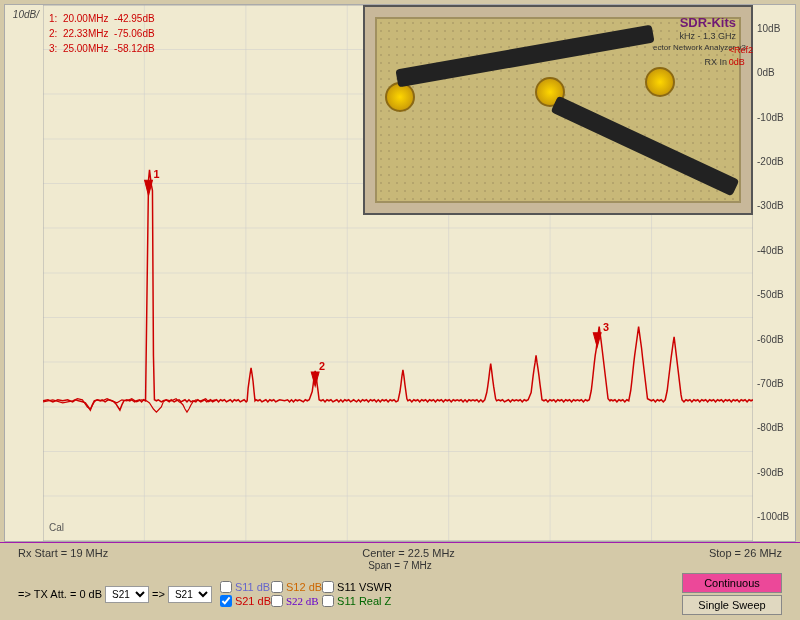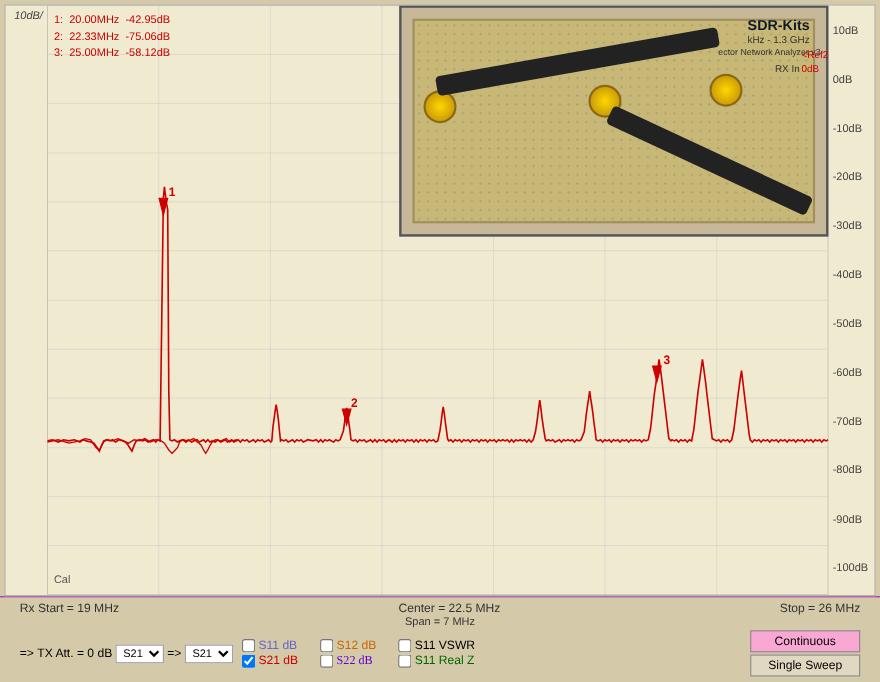--- a/index.html
+++ b/index.html
@@ -206,21 +206,21 @@
       background: #e0d8c0;
       border: 1px solid #888;
       padding: 3px 10px;
       font-size: 11px;
       cursor: pointer;
       min-width: 100px;
       text-align: center;
     }
 
     .sweep-btn.active {
-      background: #f9a8d4;
+      background: #ec4899;
     }
 
     #cal-label {
       position: absolute;
       bottom: 8px;
       left: 6px;
       font-size: 10px;
       color: #555;
       text-align: center;
     }
@@ -241,21 +241,20 @@
       line-height: 1;
     }
 
     #controls-bottom {
       border-top: 1px solid #a21caf;
       padding: 3px 18px;
     }
 
     #cb-group {
       display: flex;
-      gap: 20px;
     }
   </style>
 </head>
 <body>
 
 <div id="main-container">
 
   <div id="chart-area">
 
     <div id="y-axis-left">
@@ -377,21 +376,21 @@
             <div class="pcb-holes"></div>
           </div>
 
           <div class="connector-gold" style="left:20px; top:75px;"></div>
           <div class="connector-gold" style="left:170px; top:70px;"></div>
           <div class="connector-gold" style="left:280px; top:60px;"></div>
 
           <div class="cable-black" style="left:30px;top:40px;width:260px;height:18px;transform:rotate(-10deg);"></div>
           <div class="cable-black" style="left:180px;top:130px;width:200px;height:18px;transform:rotate(25deg);"></div>
 
-          <div style="position:absolute;top:8px;right:15px;font-size:13px;font-weight:bold;color:#0f172a;font-family:Arial;">SDR-Kits</div>
+          <div style="position:absolute;top:8px;right:15px;font-size:13px;font-weight:bold;color:#701a75;font-family:Arial;">SDR-Kits</div>
           <div style="position:absolute;top:24px;right:15px;font-size:9px;color:#333;font-family:Arial;text-align:right;">kHz - 1.3 GHz</div>
           <div style="position:absolute;top:36px;right:5px;font-size:8px;color:#333;font-family:Arial;">ector Network Analyzer v3</div>
 
           <div style="position:absolute;top:50px;right:24px;font-size:9px;color:#333;font-family:Arial;">RX In</div>
         </div>
 
       </div>
 
       <div style="position:absolute;top:40px;right:0px;font-size:9px;color:#cc0000;line-height:1.3;">
         <div>&lt;Ref2</div>

